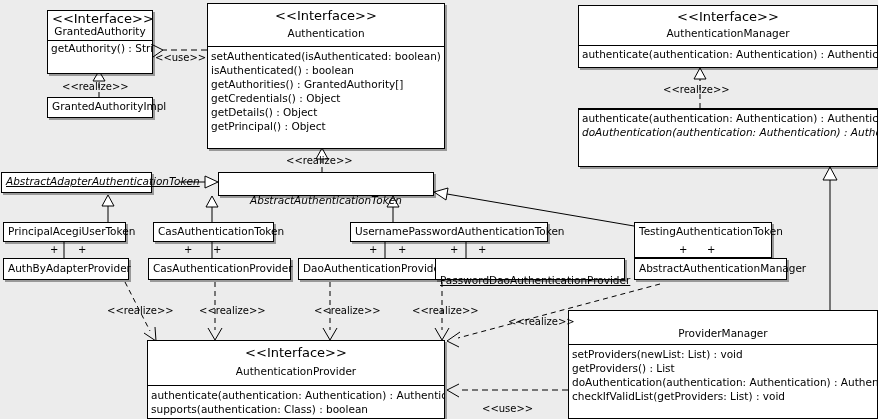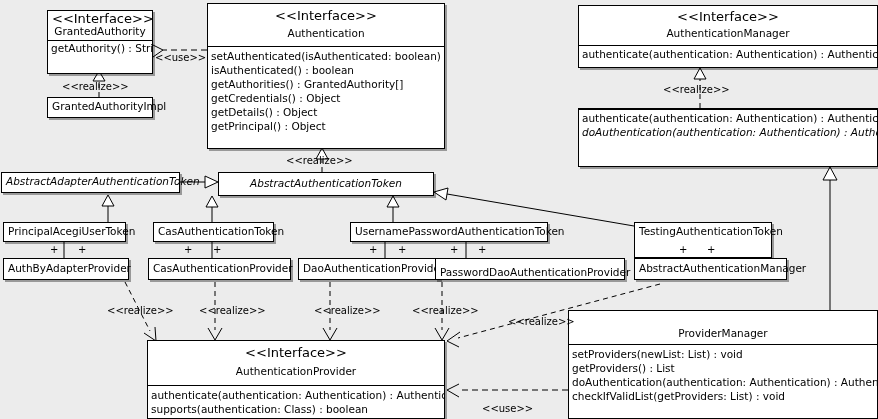--- a/index.html
+++ b/index.html
@@ -239,28 +239,28 @@
     </div>
   </div>
 
   <div class="node" style="left:578px; top:108px; width:300px; height:59px;">
     <div class="compartment" style="padding-top:1px;">
       <div class="member">authenticate(authentication: Authentication) : Authentication</div>
       <div class="member italic">doAuthentication(authentication: Authentication) : Authentication</div>
     </div>
   </div>
 
-  <div class="node" style="left:1px; top:172px; width:179px; height:21px;">
+  <div class="node" style="left:1px; top:172px; width:151px; height:21px;text-decoration:underline;">
     <div class="hdr" style="padding-top:2px;">
       <span class="name italic">AbstractAdapterAuthenticationToken</span>
     </div>
   </div>
 
   <div class="node" style="left:218px; top:172px; width:216px; height:24px;">
-    <div class="hdr" style="padding-top:4px;">
+    <div class="hdr" style="padding-top:21px;">
       <span class="name italic">AbstractAuthenticationToken</span>
     </div>
   </div>
 
   <div class="node" style="left:3px; top:222px; width:123px; height:20px;">
     <div class="hdr" style="padding-top:2px;">
       <span class="name">PrincipalAcegiUserToken</span>
     </div>
   </div>
 
@@ -294,21 +294,21 @@
     </div>
   </div>
 
   <div class="node" style="left:298px; top:258px; width:142px; height:22px;">
     <div class="hdr" style="padding-top:3px;">
       <span class="name">DaoAuthenticationProvider</span>
     </div>
   </div>
 
   <div class="node" style="left:435px; top:258px; width:190px; height:22px;">
-    <div class="hdr" style="padding-top:7px;">
+    <div class="hdr" style="padding-top:15px;text-decoration:underline;">
       <span class="name">PasswordDaoAuthenticationProvider</span>
     </div>
   </div>
 
   <div class="node" style="left:634px; top:258px; width:153px; height:22px;">
     <div class="hdr" style="padding-top:3px;">
       <span class="name">AbstractAuthenticationManager</span>
     </div>
   </div>
 

